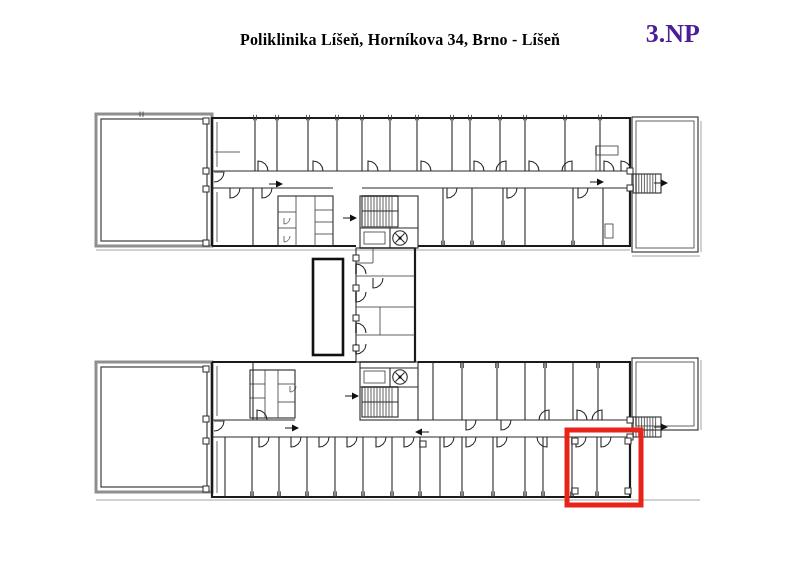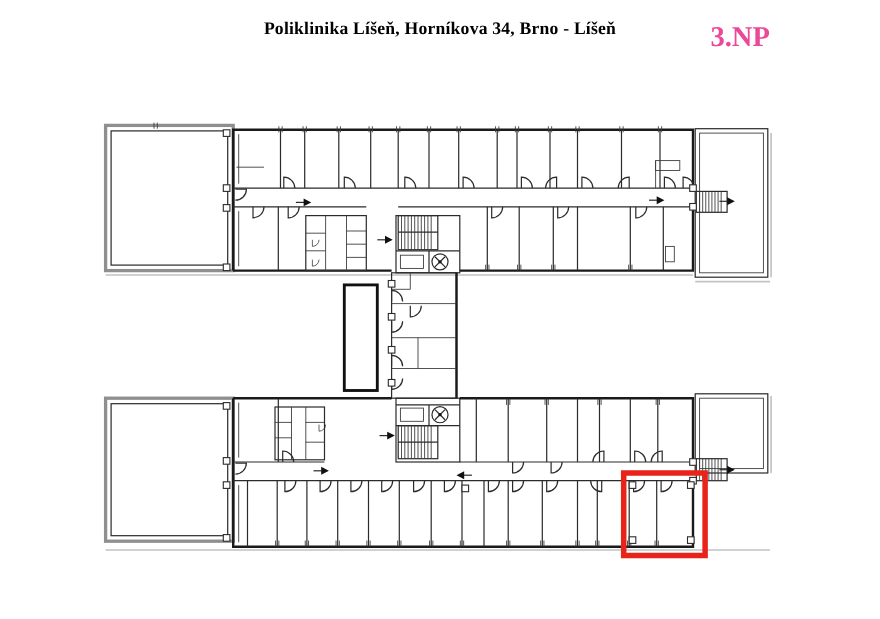--- a/index.html
+++ b/index.html
@@ -1,20 +1,20 @@
 <!DOCTYPE html>
 <html><head>
 <meta charset="utf-8">
 <style>
   html,body{margin:0;padding:0;background:#fff;}
   .stage{position:relative;width:800px;height:563px;background:#fff;overflow:hidden;
          font-family:"Liberation Serif",serif;}
-  .title{position:absolute;top:18px;left:0;right:0;text-align:center;
+  .title{position:absolute;top:31px;left:0;right:0;text-align:center;
          font-weight:bold;font-size:16px;color:#000;letter-spacing:.2px;}
-  .floor{position:absolute;top:19px;right:100px;font-weight:bold;font-size:26px;color:#ec4899;}
+  .floor{position:absolute;top:19px;right:100px;font-weight:bold;font-size:26px;color:#4c1d95;}
   svg{position:absolute;left:0;top:0;}
   svg .w{stroke:#2b2b2b;stroke-width:1.1;fill:none}
   svg .w2{stroke:#1a1a1a;stroke-width:2.2;fill:none}
   svg .thin{stroke:#3a3a3a;stroke-width:.8;fill:none}
   svg .ter{stroke:#8f8f8f;stroke-width:3;fill:none}
   svg .sh{stroke:#c2c2c2;stroke-width:1.5;fill:none}
   svg .blk{stroke:#111;stroke-width:2.6;fill:none}
 </style>
 </head>
 <body>

